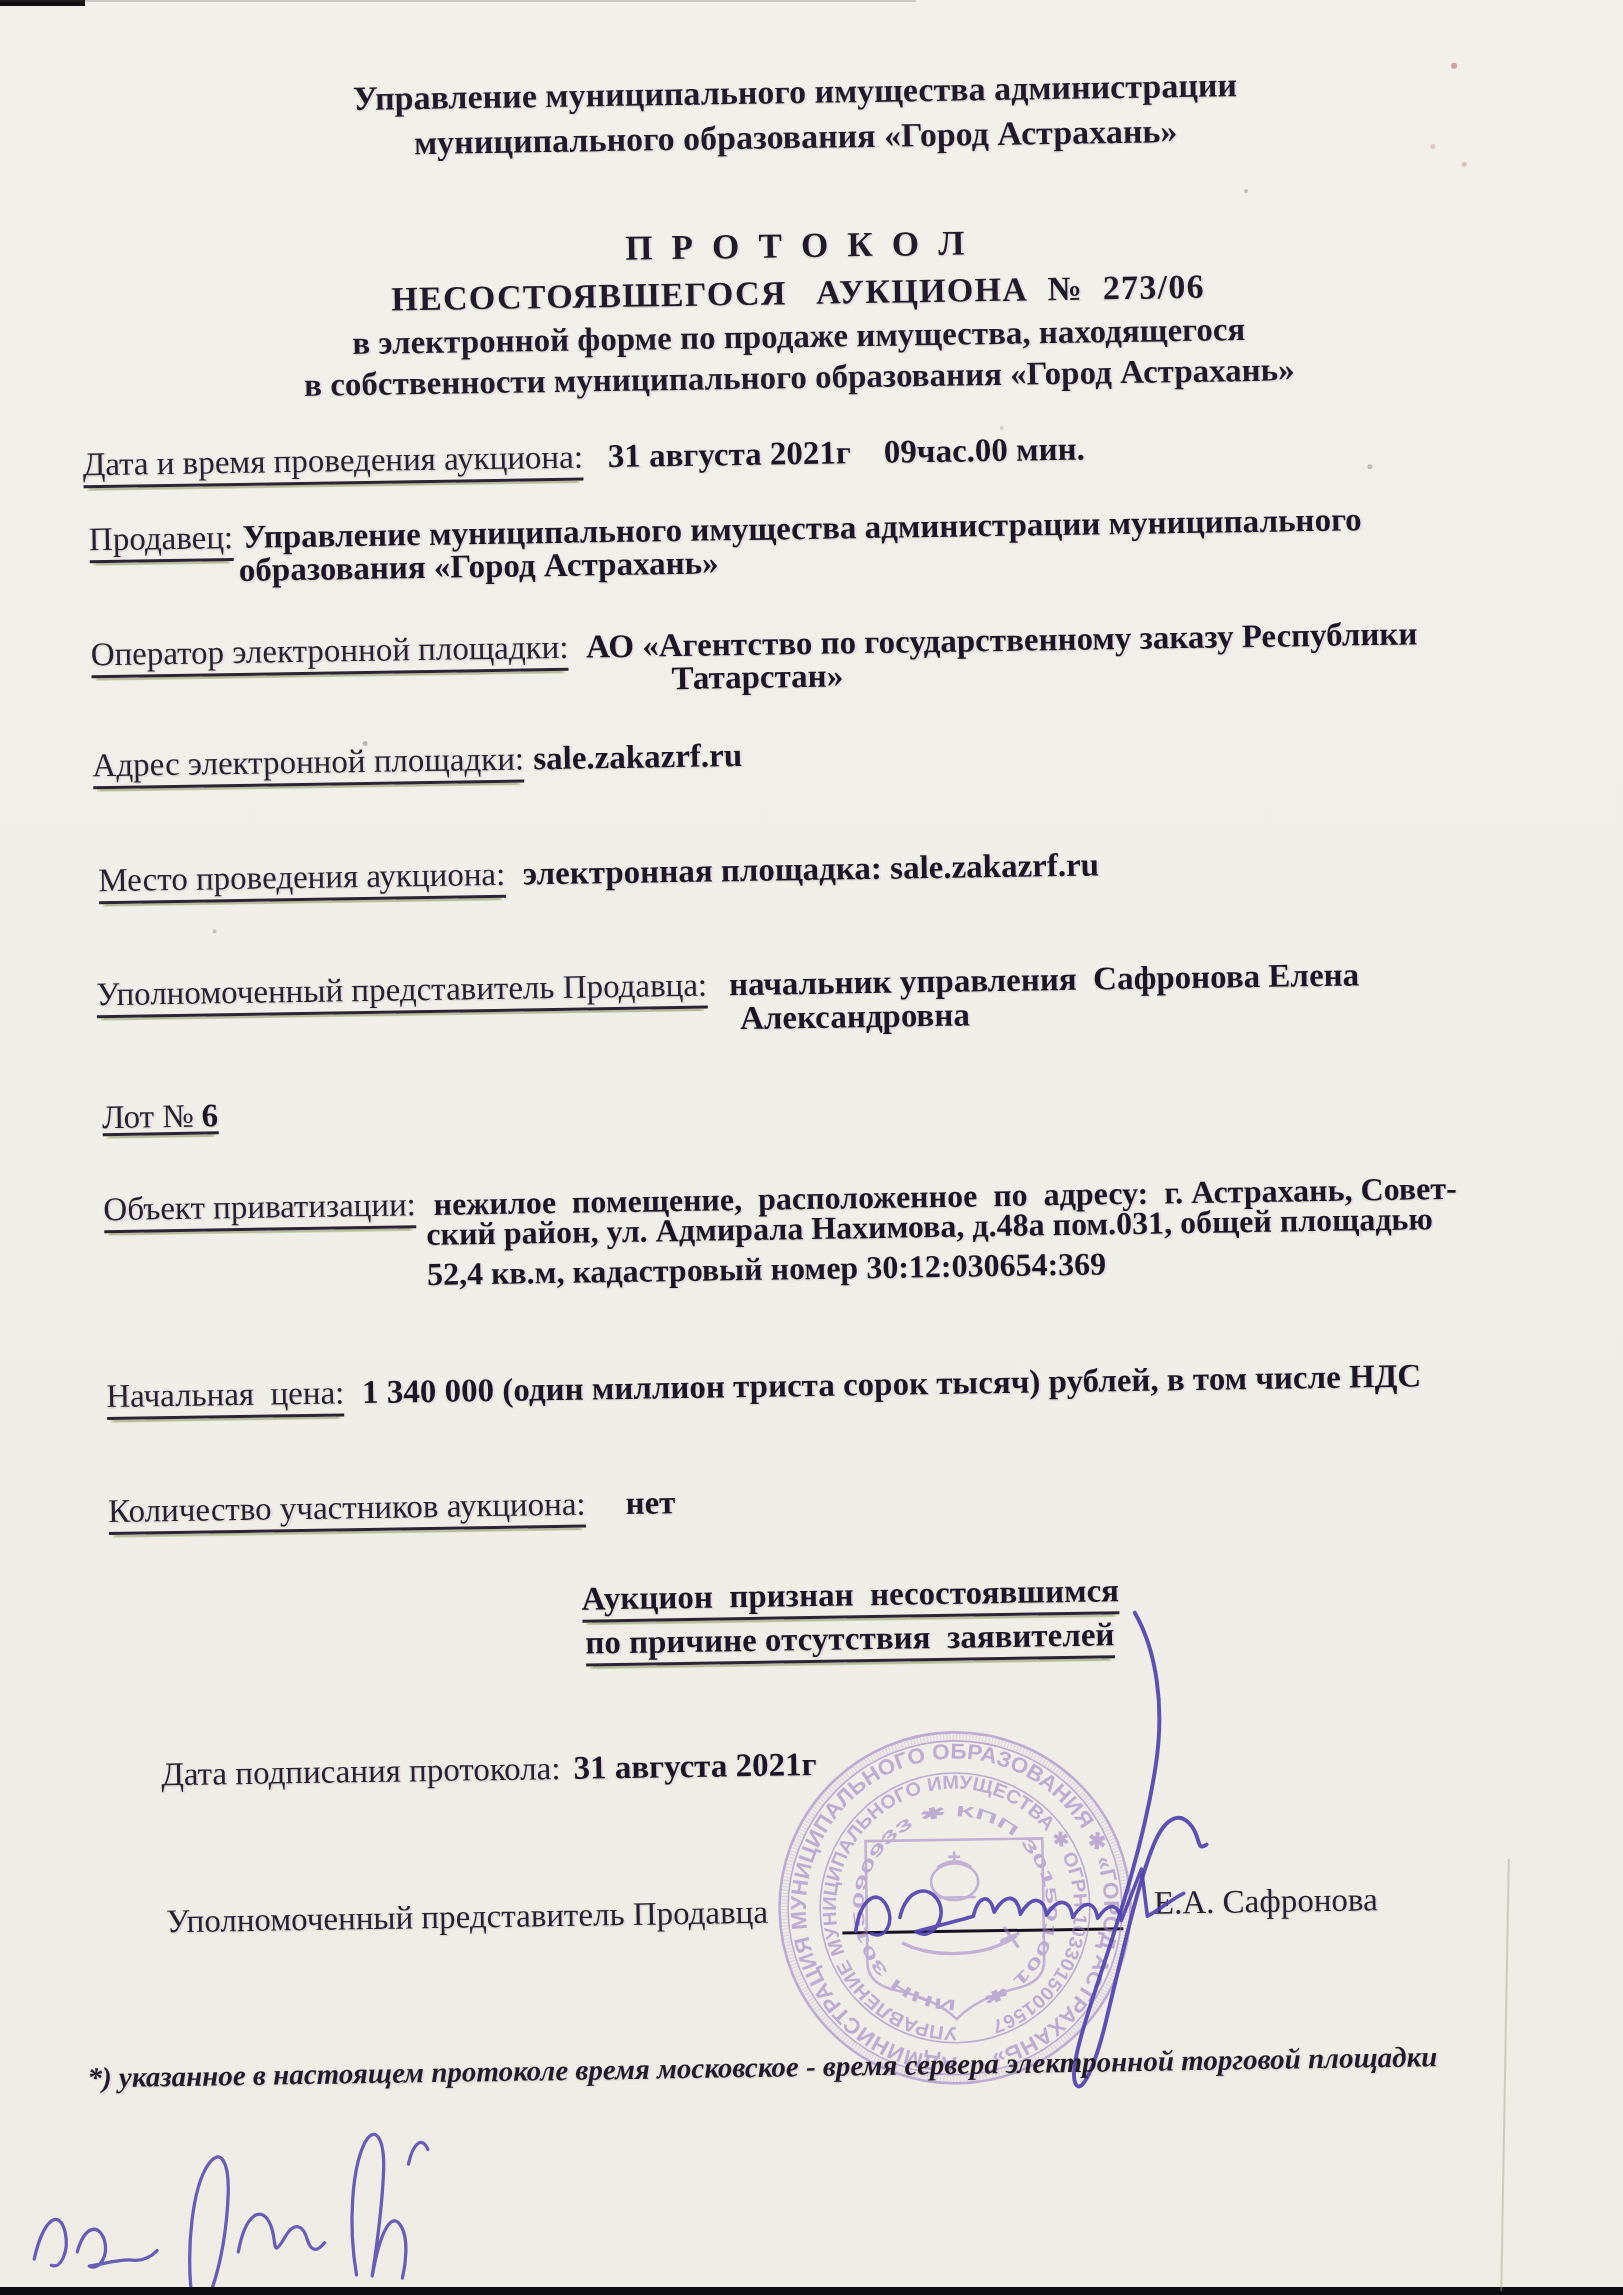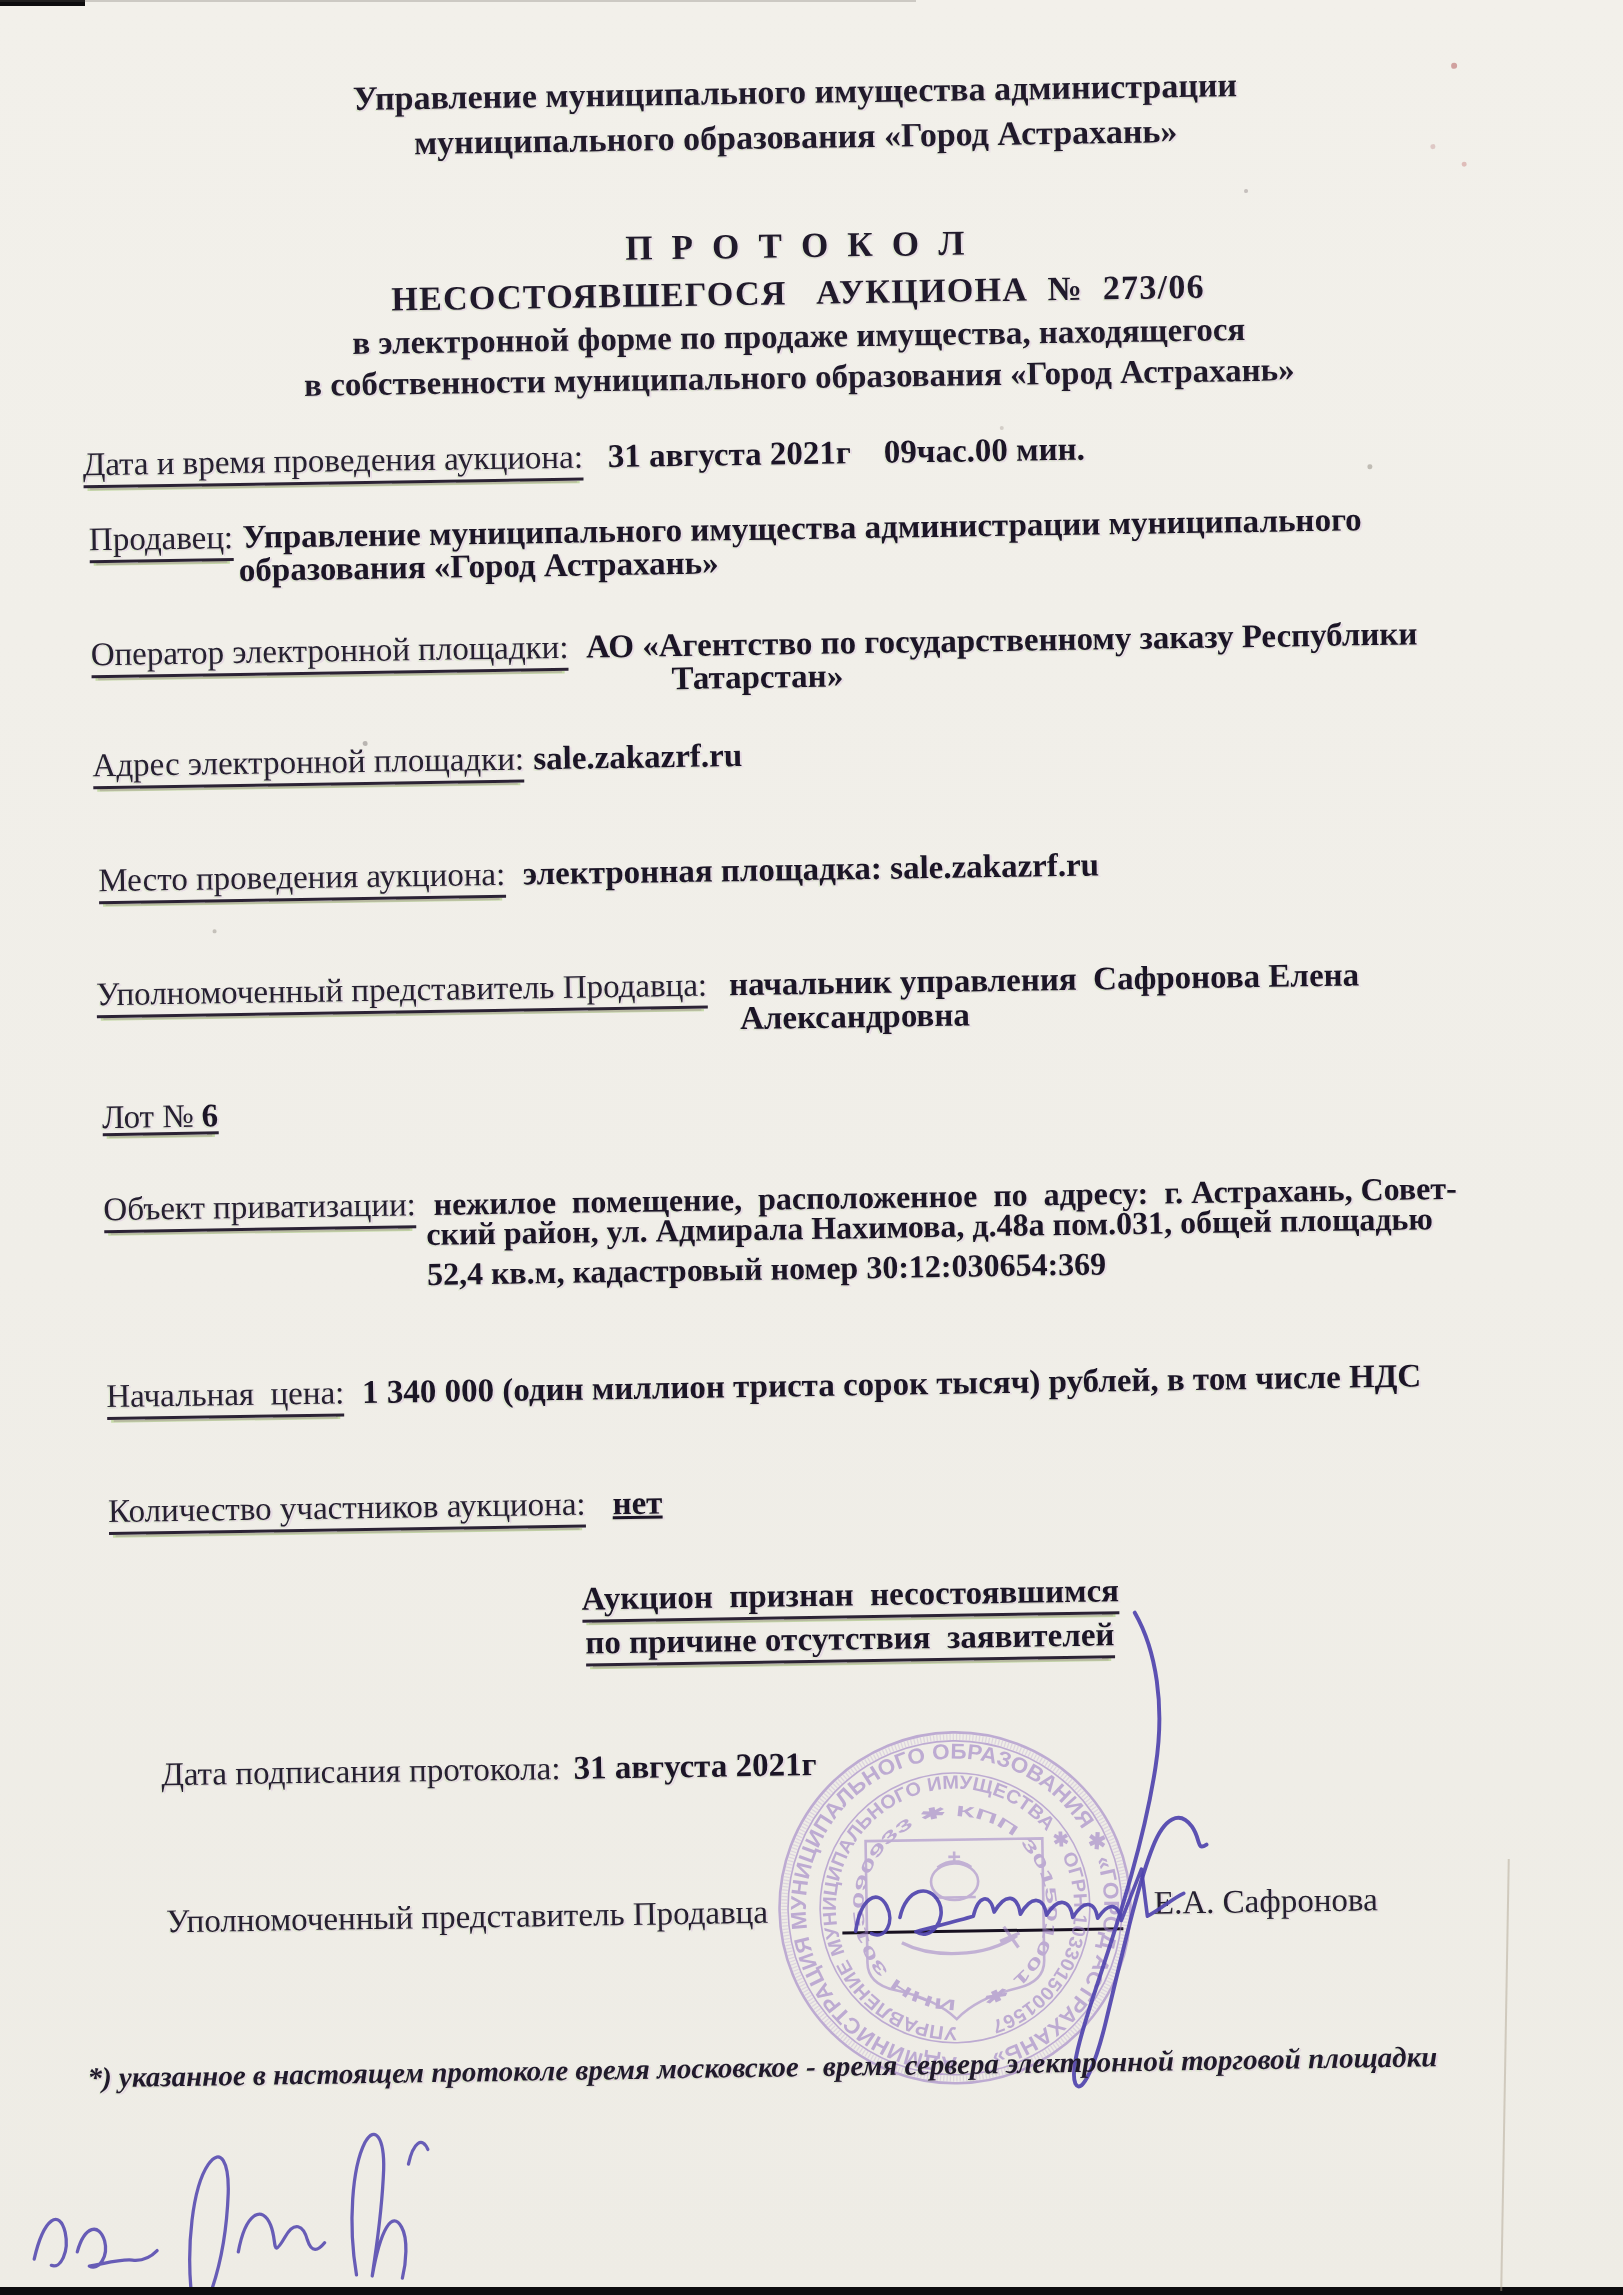--- a/index.html
+++ b/index.html
@@ -74,21 +74,21 @@
     <span class="lbl u">Объект приватизации:</span><span class="val" style="margin-left:17.7px;font-size:32px;">нежилое  помещение,  расположенное  по  адресу:  г. Астрахань, Совет-</span>
   </div>
   <div class="abs val fr" style="top:1210px;left:425px;font-size:32px;">ский район, ул. Адмирала Нахимова, д.48а пом.031, общей площадью</div>
   <div class="abs val fr" style="top:1250px;left:425px;font-size:32px;">52,4 кв.м, кадастровый номер 30:12:030654:369</div>
 
   <div class="abs fr" style="top:1356px;left:92px;">
     <span class="lbl u">Начальная  цена:</span><span class="val" style="margin-left:17.7px;">1 340 000 (один миллион триста сорок тысяч) рублей, в том числе НДС</span>
   </div>
 
   <div class="abs fr" style="top:1471px;left:92px;">
-    <span class="lbl u">Количество участников аукциона:</span><span class="val" style="margin-left:27px;text-decoration:underline;">нет</span>
+    <span class="lbl u">Количество участников аукциона:</span><span class="val" style="margin-left:40px;">нет</span>
   </div>
 
   <div class="abs fr" style="top:1566px;left:564px;">
     <span class="val u">Аукцион  признан  несостоявшимся</span>
   </div>
   <div class="abs fr" style="top:1610px;left:567px;">
     <span class="val u">по причине отсутствия  заявителей</span>
   </div>
 
   <div class="abs fr" style="top:1735px;left:141px;">

